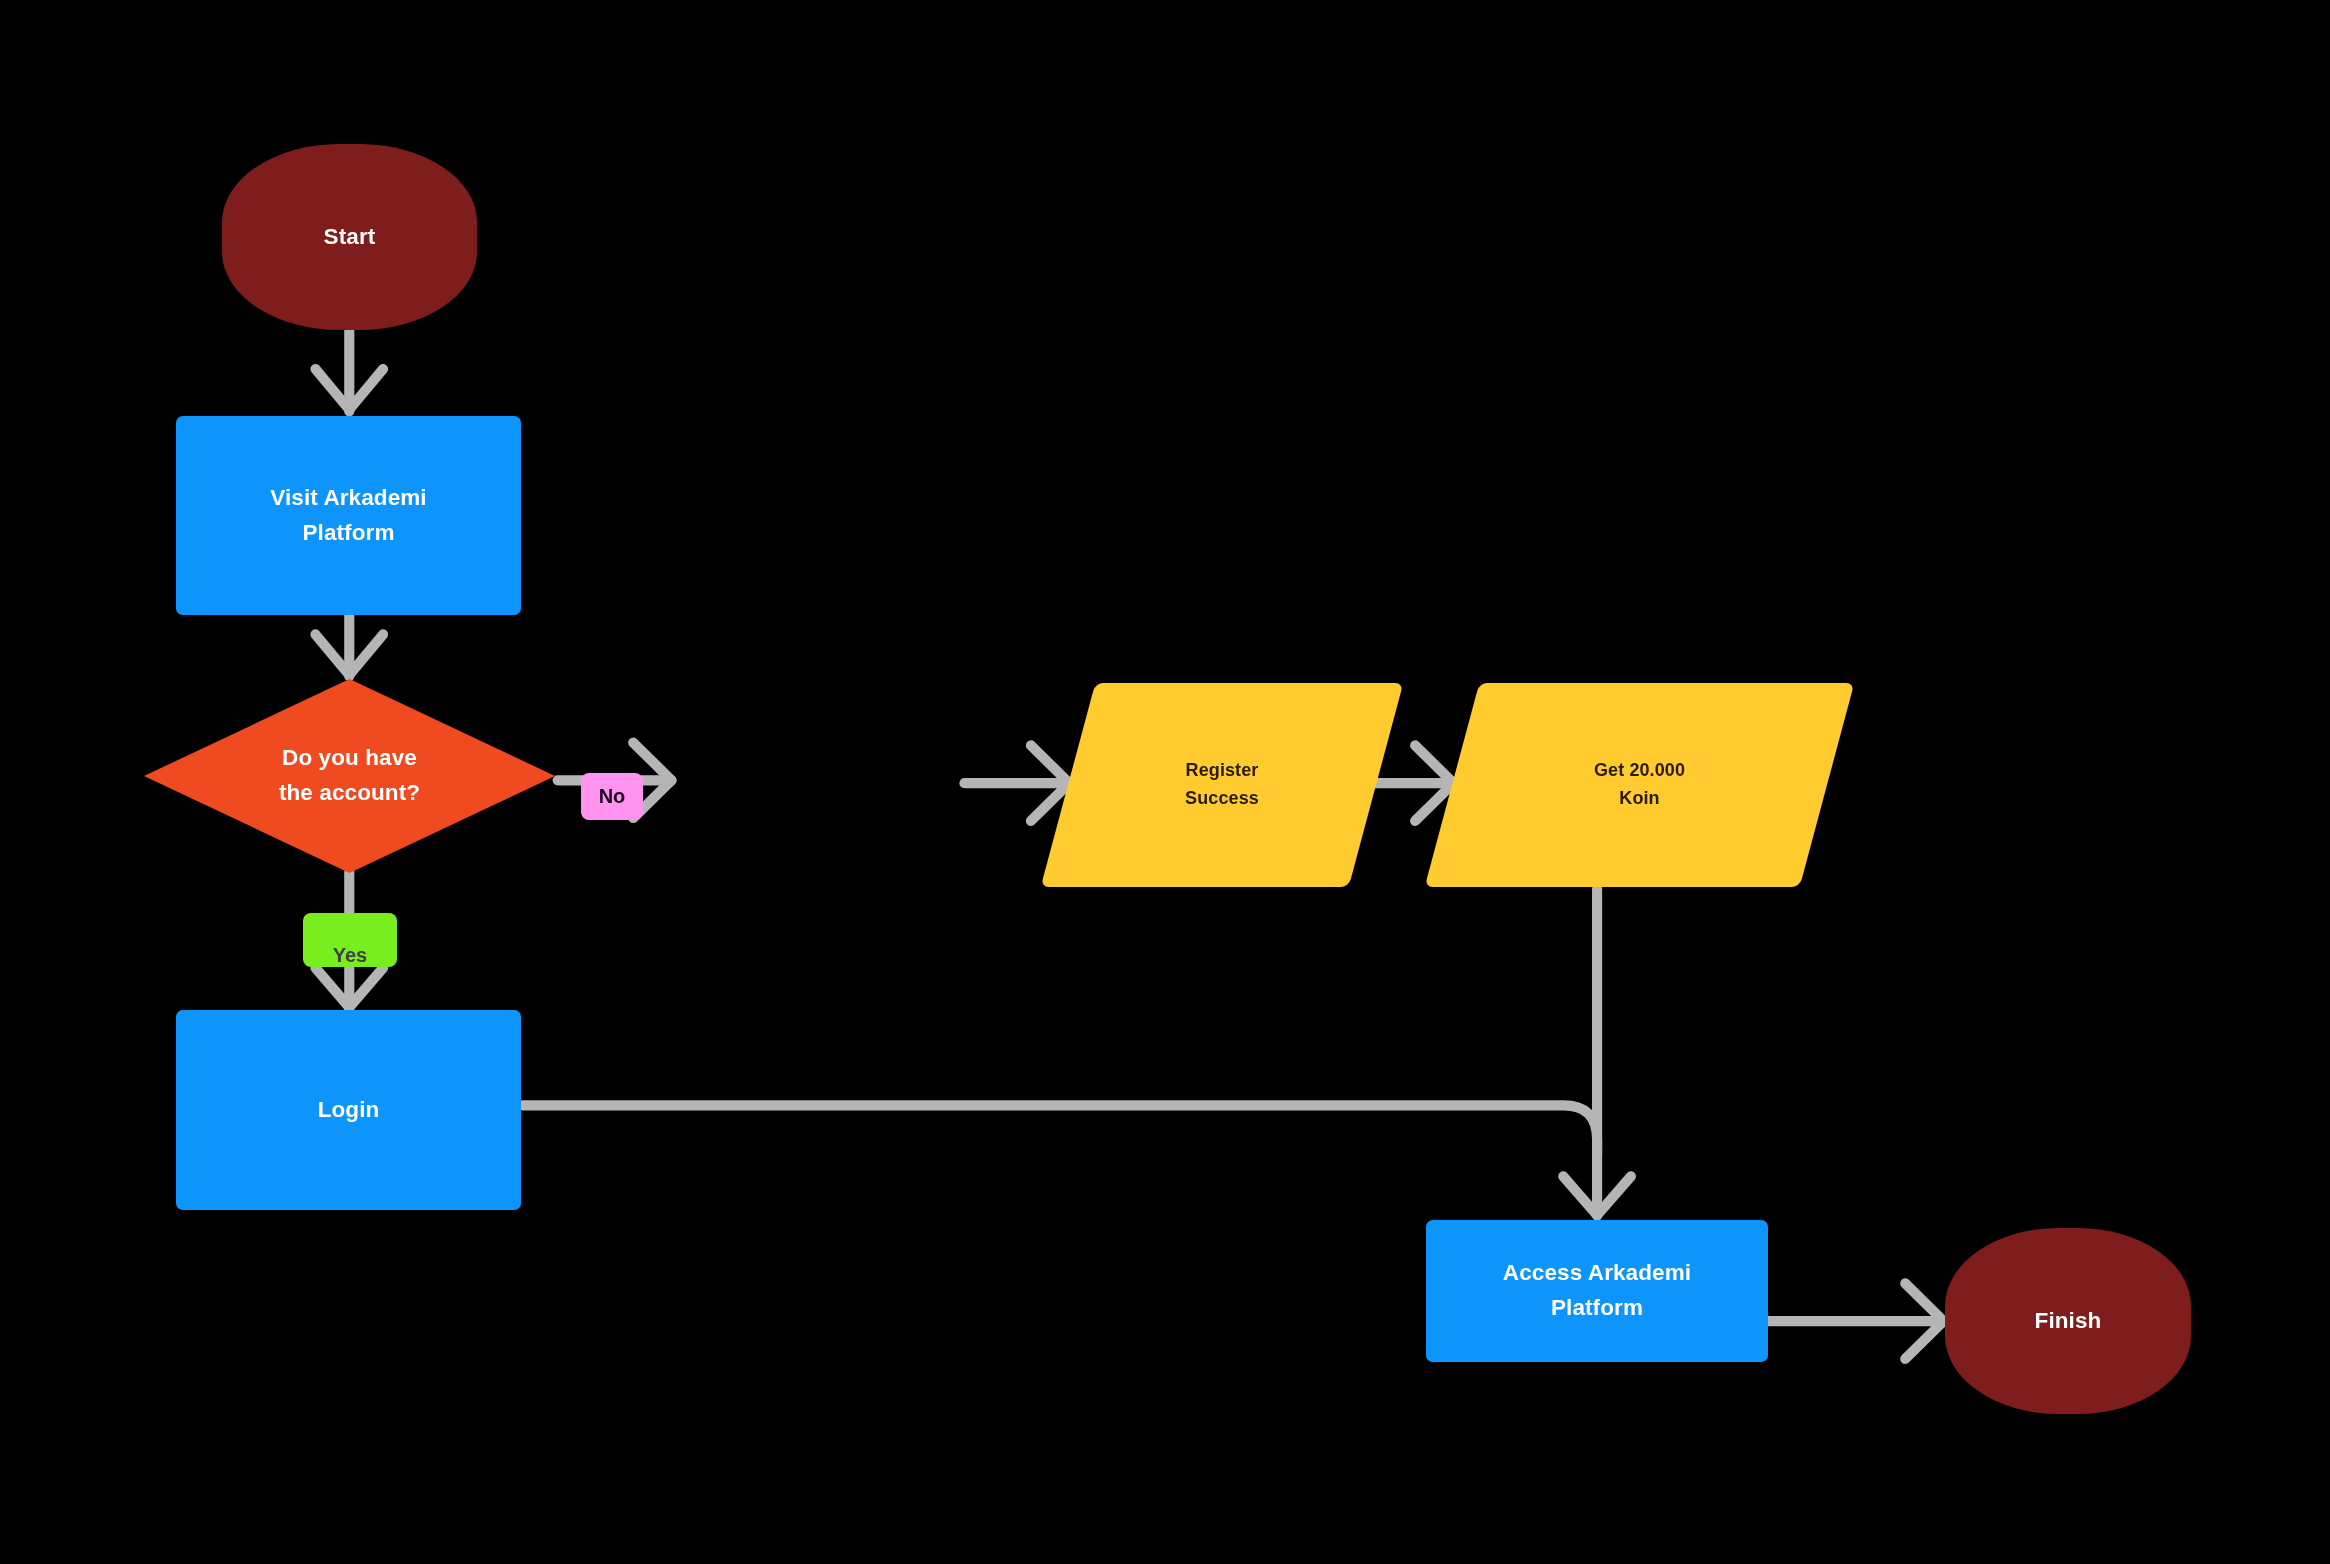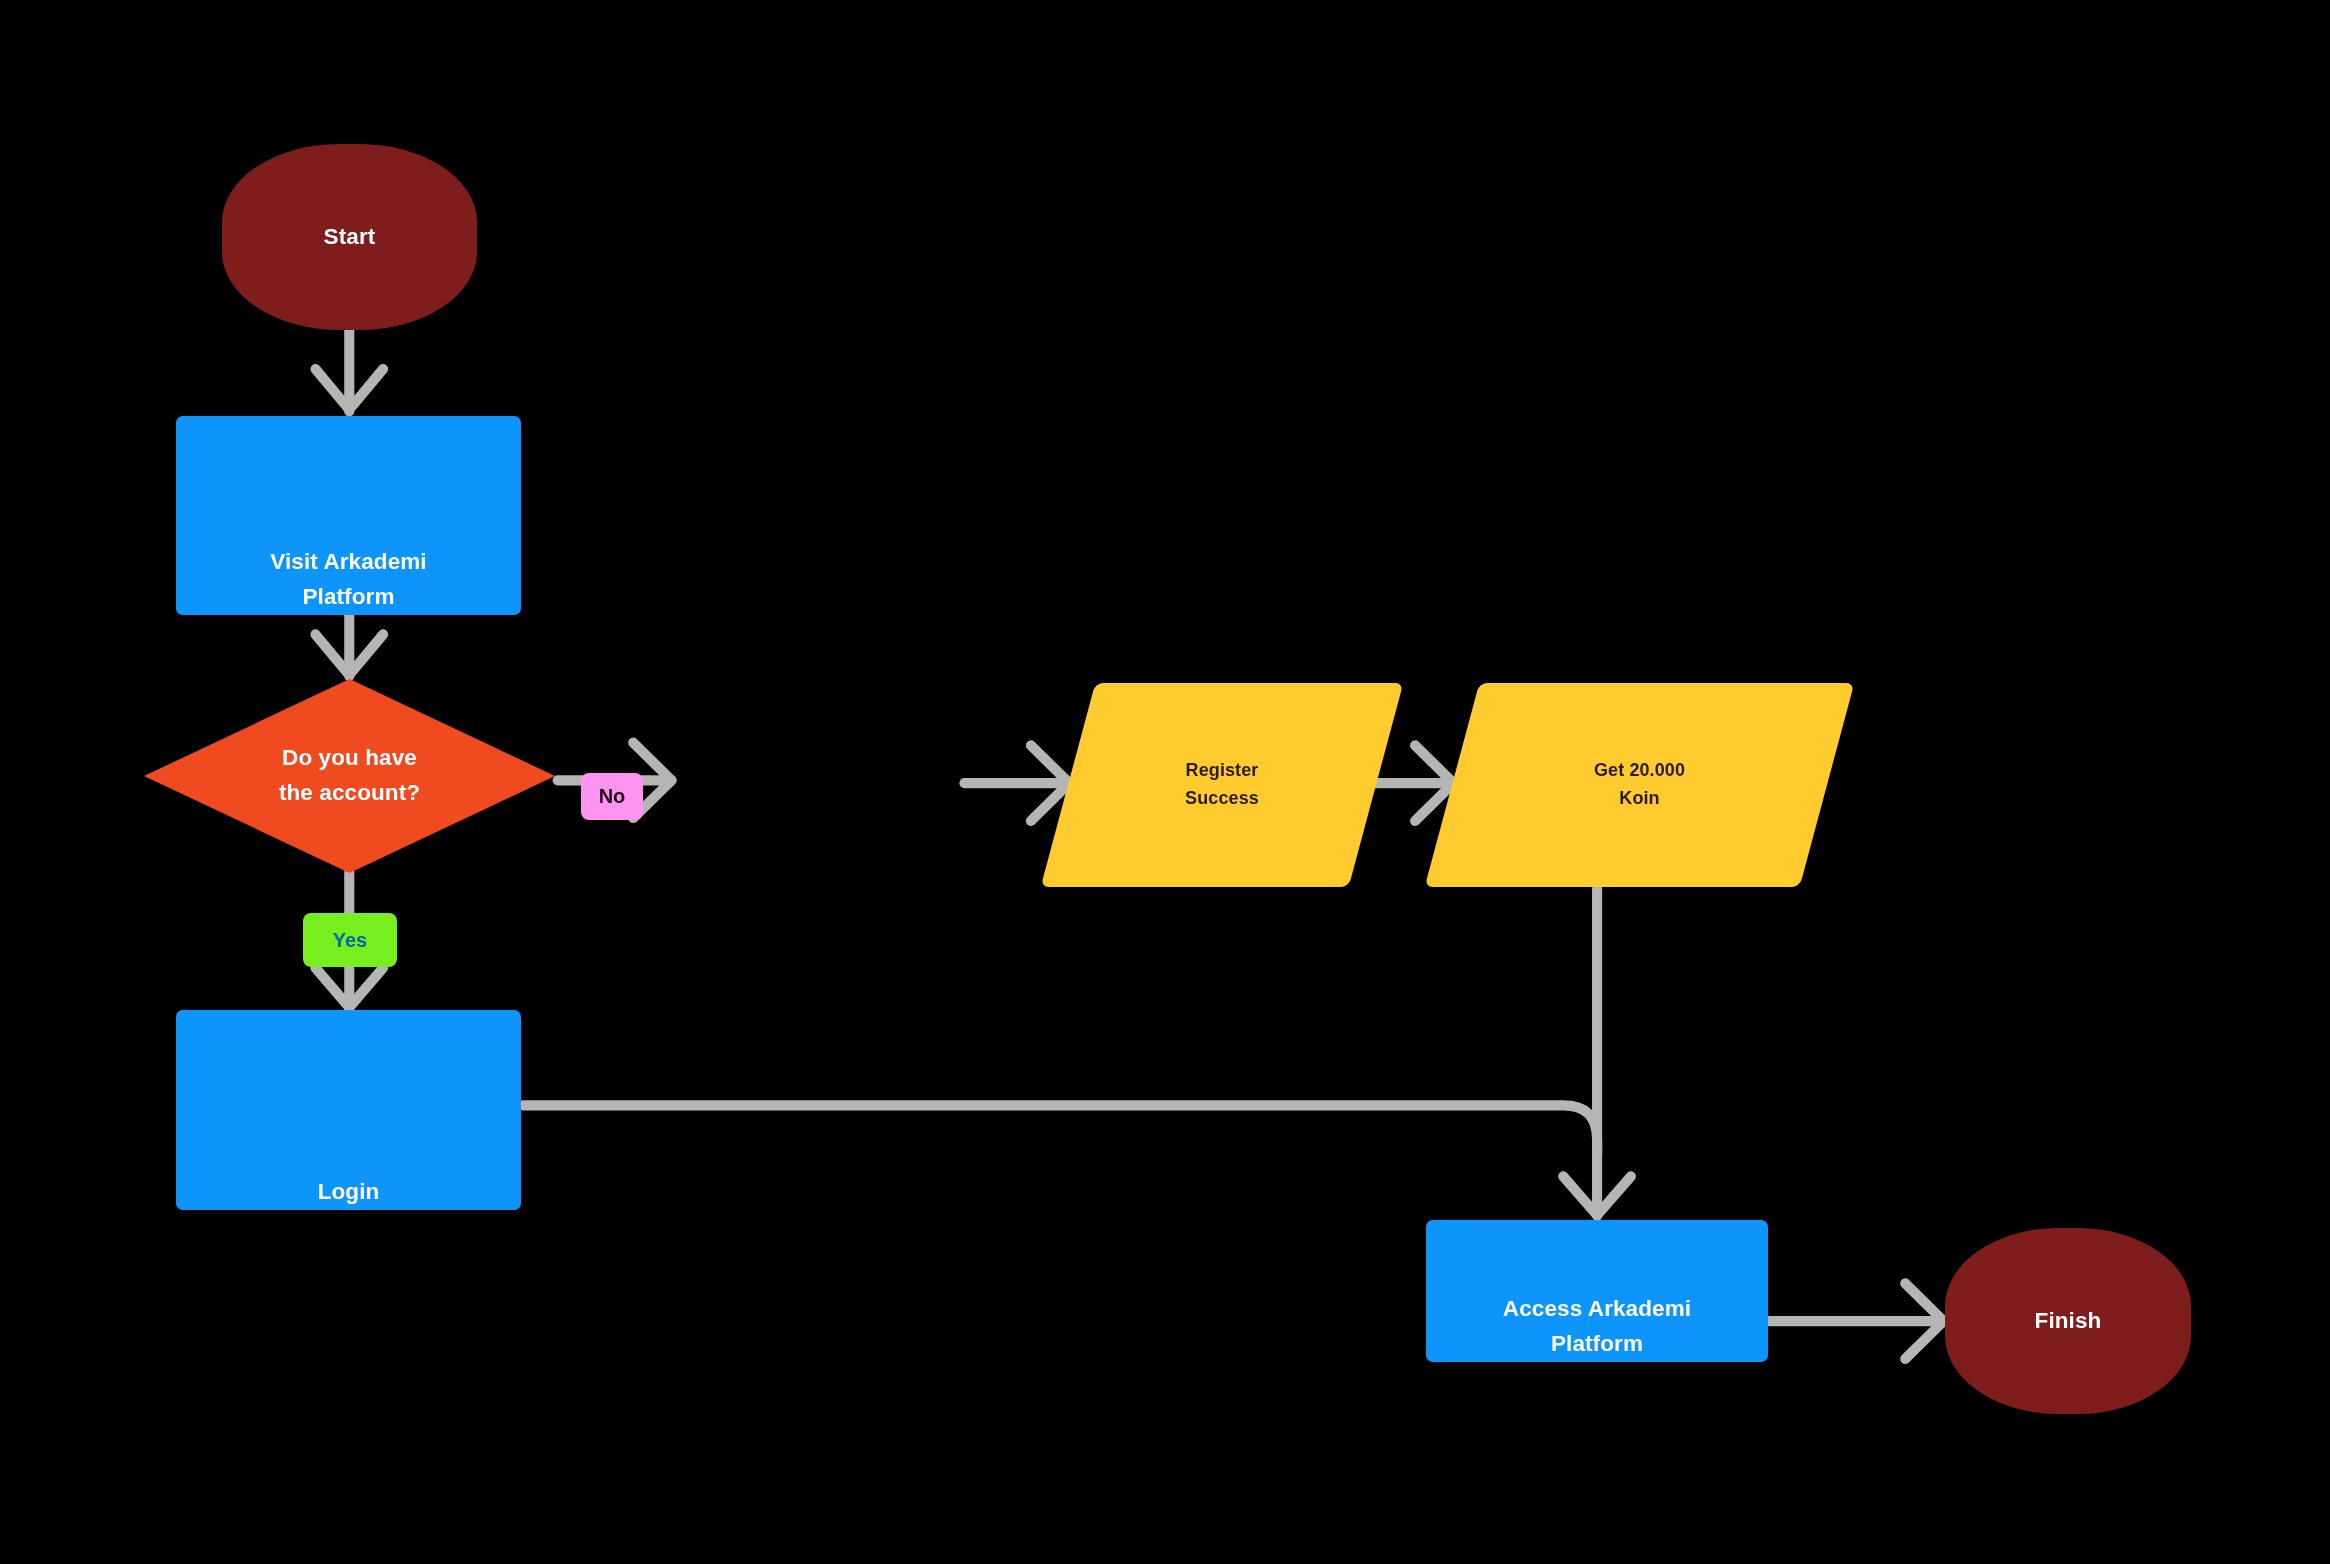--- a/index.html
+++ b/index.html
@@ -7,37 +7,37 @@
   #stage{position:relative;width:2330px;height:1564px;background:#000000;}
 
   .node{position:absolute;display:flex;align-items:center;justify-content:center;text-align:center;box-sizing:border-box;}
   .node .label{white-space:pre-line;line-height:1.55;font-weight:700;letter-spacing:0.1px;}
 
   
   .n-terminator{background:#7f1d1d;border-radius:46% / 42%;}
   .n-terminator .label{color:#ffffff;font-size:22.5px;}
 
   
-  .n-process{background:#0E95FB;border-radius:6.8px;align-items:flex-end;}
+  .n-process{background:#0E95FB;border-radius:6.8px;}
   .n-process .label{color:#ffffff;font-size:22.5px;}
 
   
   .n-decision{background:transparent;}
   .n-decision .diamond{position:absolute;inset:0;background:#EF4A20;clip-path:polygon(50% 0%,100% 50%,50% 100%,0% 50%);}
   .n-decision .label{position:relative;color:#ffffff;font-size:22.5px;z-index:2;}
 
   
   .n-io{background:transparent;}
   .n-io .para{position:absolute;inset:0;background:#FFCB2E;border-radius:8px;}
   .n-io .label{position:relative;color:#2A1B02;font-size:18px;z-index:2;}
 
   
   .edge-label{position:absolute;display:flex;align-items:center;justify-content:center;
               font-weight:700;font-size:20px;border-radius:8px;z-index:6;}
-  .edge-label.yes{background:#79EE1E;color:#0369a1;}
+  .edge-label.yes{background:#79EE1E;color:#404040;align-items:flex-end;}
   .edge-label.no{background:#FF93F0;color:#1E0A1B;margin-top:16px;}
 
   svg.wires{position:absolute;left:0;top:0;width:2330px;height:1564px;overflow:visible;}
   .wire{stroke:#B5B5B5;stroke-width:18;fill:none;stroke-linecap:round;stroke-linejoin:round;}
   .head{stroke:#B5B5B5;stroke-width:18;fill:none;stroke-linecap:round;stroke-linejoin:round;}
 </style>
 </head>
 <body>
 
 <div id="stage">

